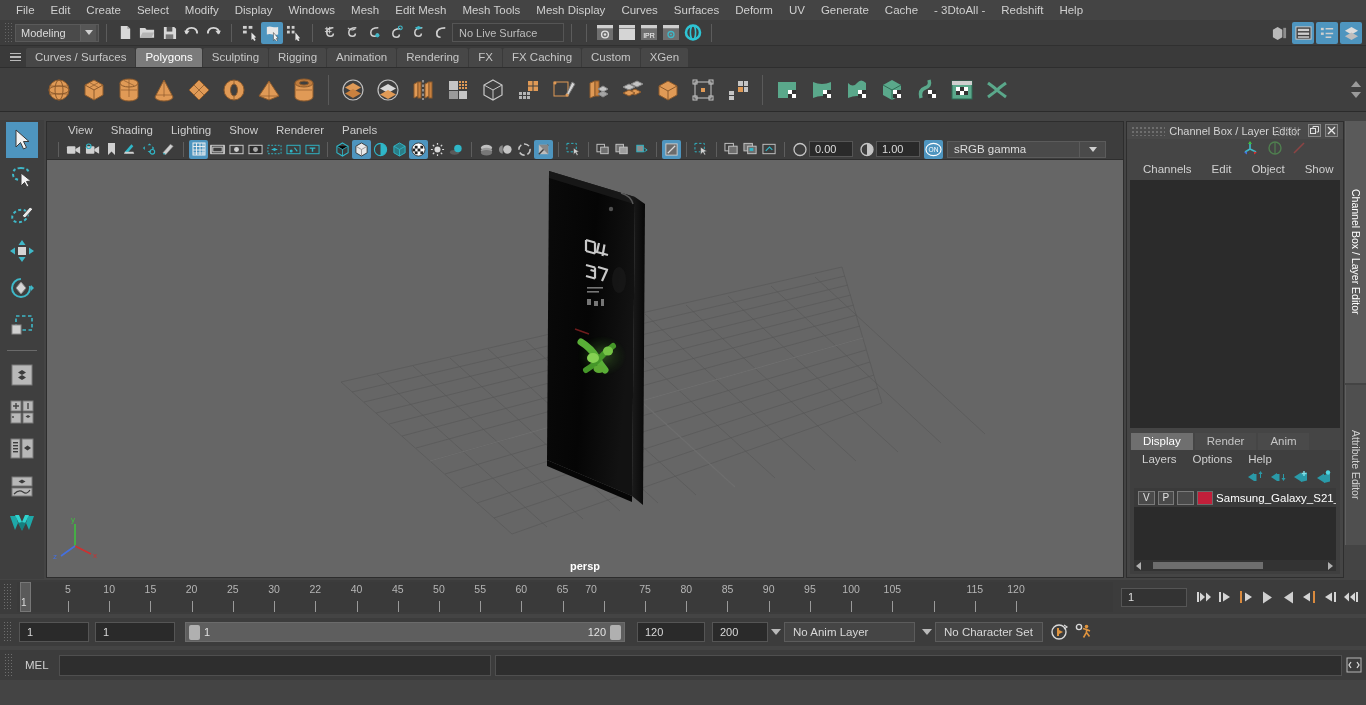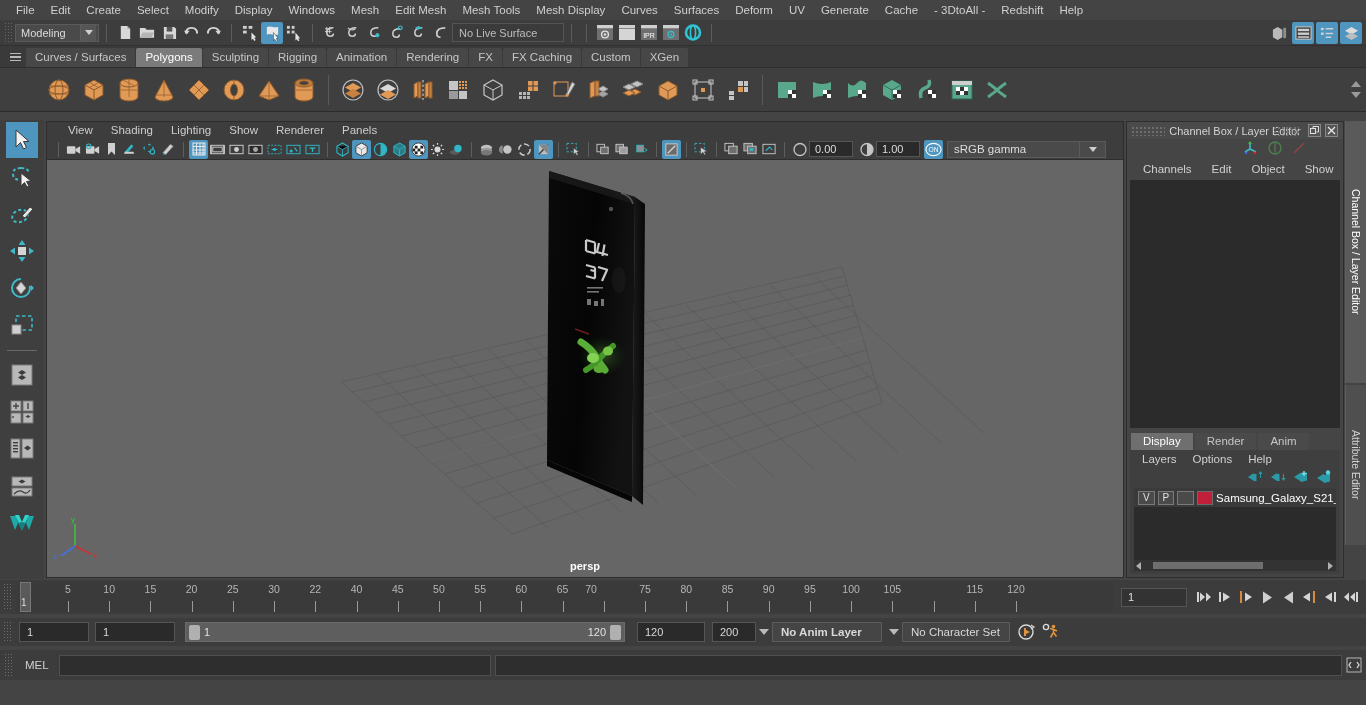--- a/index.html
+++ b/index.html
@@ -1449,27 +1449,27 @@
     </div>
     <div class="rg-bar" style="width:440px; margin-left:10px; padding:0 3px;">
       <div class="rg-handle"></div>
       <span class="rg-lbl" style="margin-left:4px;">1</span>
       <span class="rg-lbl" style="margin-left:auto; margin-right:4px;">120</span>
       <div class="rg-handle"></div>
     </div>
     <div class="rg-field" style="width:68px; margin-left:12px;">
       <span>120</span>
     </div>
-    <div class="rg-field" style="width:44px; margin-left:7px;">
+    <div class="rg-field" style="width:56px; margin-left:7px;">
       <span>200</span>
     </div>
     <div class="mini-arrow">
         <i class="tri-d2"></i>
       </div>
-    <div class="combo-box" style="width:110px;font-weight:bold;">
+    <div class="combo-box" style="width:131px;">
       <span>No Anim Layer</span>
     </div>
     <div class="mini-arrow" style="margin-left:4px;">
         <i class="tri-d2"></i>
       </div>
     <div class="combo-box" style="width:108px;">
       <span>No Character Set</span>
     </div>
     <div class="mini-arrow" style="width:24px;margin-left:4px;">
       <svg width="19" height="18" viewBox="0 0 19 18">

